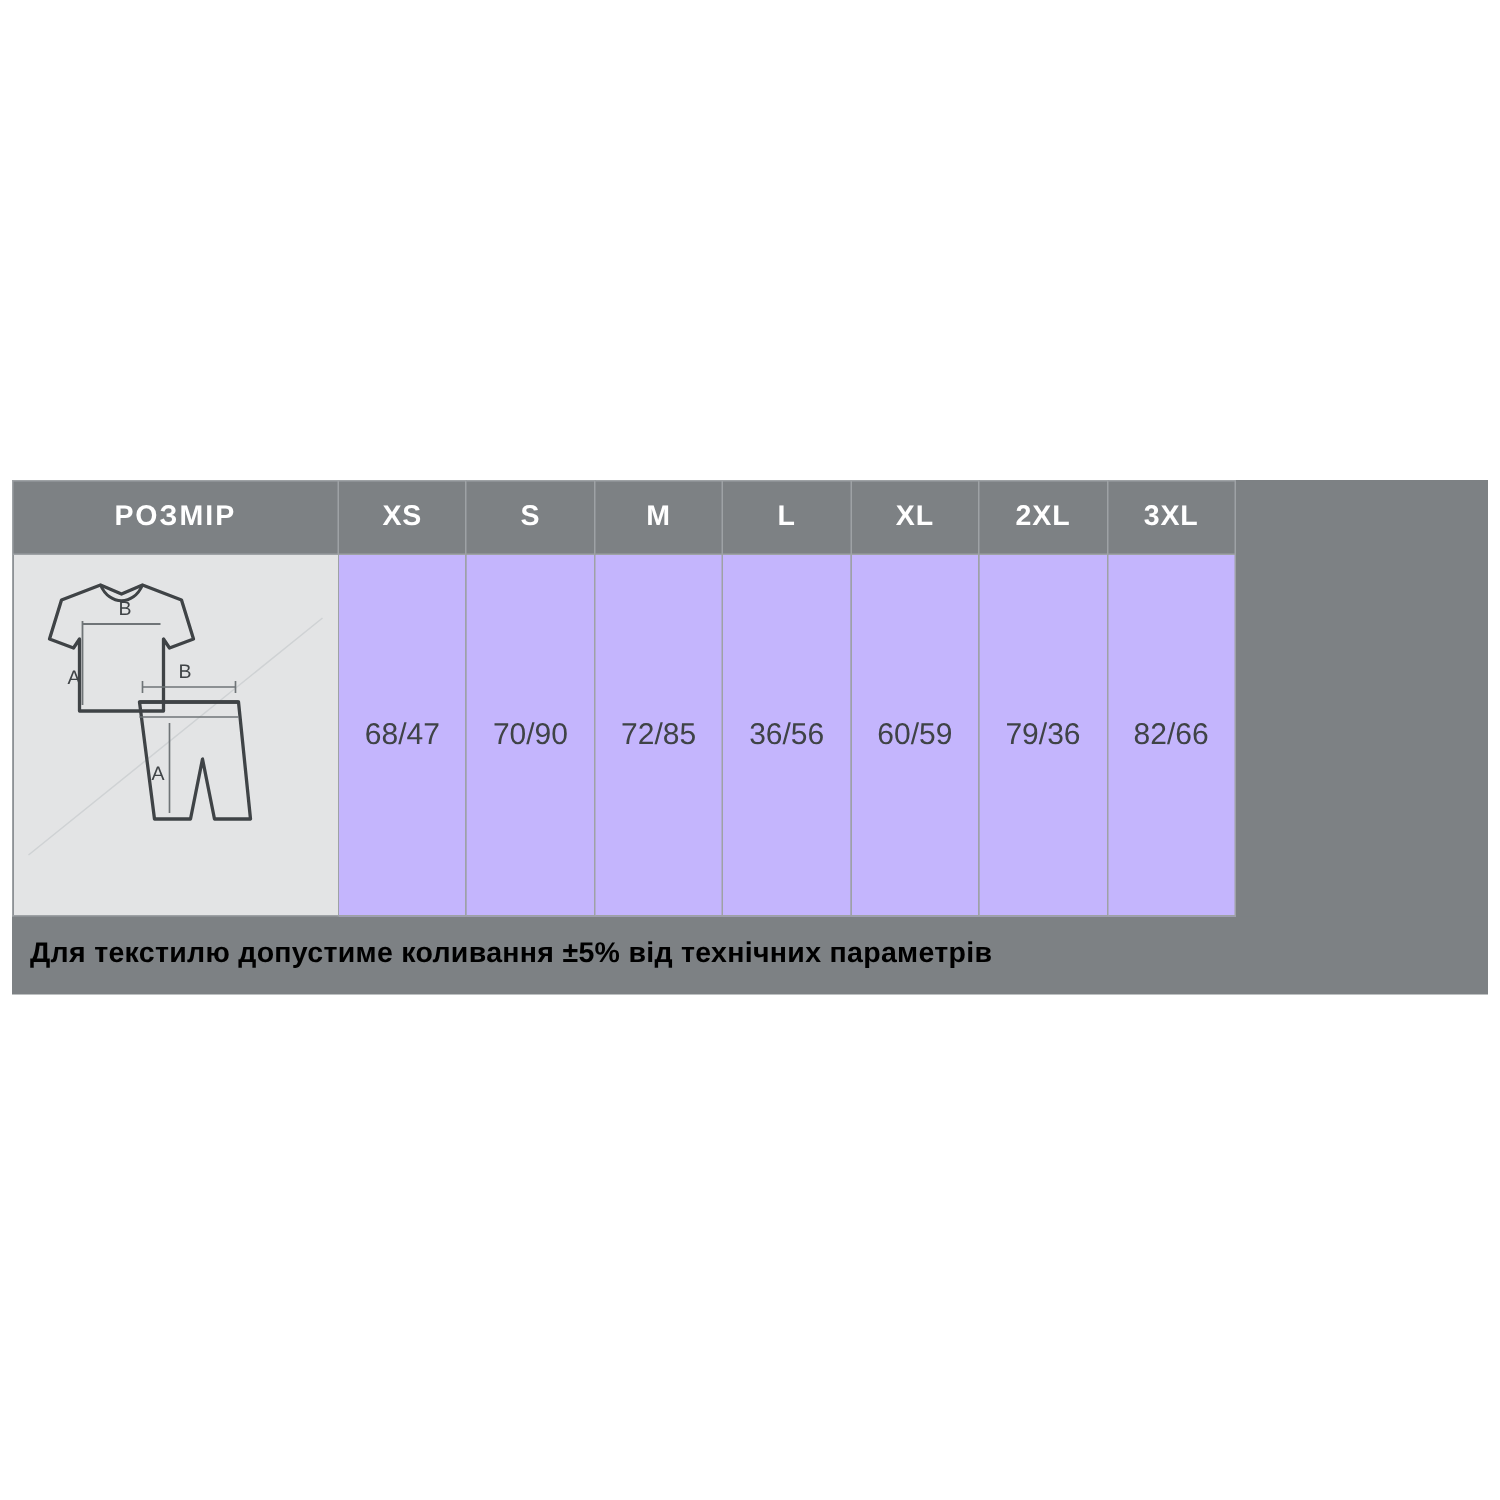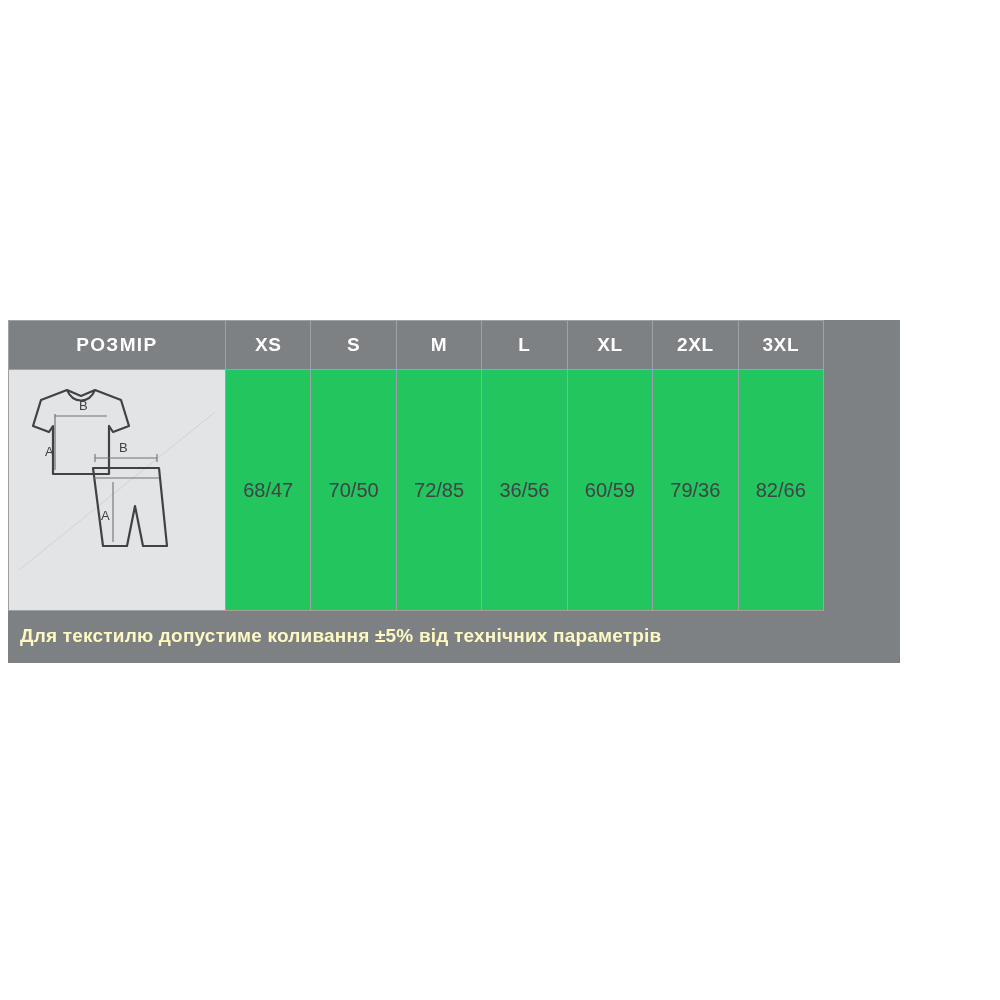--- a/index.html
+++ b/index.html
@@ -16,21 +16,21 @@
   .page {
     position: relative;
     width: 1000px;
     height: 1000px;
     background: #ffffff;
   }
   .size-chart {
     position: absolute;
     left: 8px;
     top: 320px;
-    width: 892px;
+    width: 984px;
     background: #7d8184;
     box-sizing: border-box;
     padding: 0;
   }
   .table-wrap {
     display: flex;
     width: 100%;
   }
   table.sizes {
     border-collapse: collapse;
@@ -51,38 +51,38 @@
     letter-spacing: 0.6px;
     height: 48px;
     text-align: center;
     vertical-align: middle;
   }
   thead th.size-label-head {
     width: 216px;
     letter-spacing: 1.4px;
   }
   tbody td {
-    background: #22c55e;
+    background: #c4b5fd;
     color: #3f4346;
     font-size: 20px;
     text-align: center;
     vertical-align: middle;
     height: 240px;
   }
   tbody td.icon-cell {
     background: #e3e4e5;
     position: relative;
     padding: 0;
   }
   .filler {
     flex: 1 1 auto;
     background: #7d8184;
   }
   .note {
-    color: #fef9c3;
+    color: #000000;
     font-size: 19px;
     font-weight: bold;
     padding: 14px 0 16px 12px;
     letter-spacing: 0.2px;
   }
   .icon-art {
     position: relative;
     width: 216px;
     height: 240px;
   }
@@ -138,21 +138,21 @@
                   <line x1="86" y1="84" x2="86" y2="92" stroke="#6f7477" stroke-width="1.1"></line>
                   <line x1="148" y1="84" x2="148" y2="92" stroke="#6f7477" stroke-width="1.1"></line>
                   <text x="110" y="82" font-family="Liberation Sans, sans-serif" font-size="13" fill="#3f4346">B</text>
 
                   <line x1="104" y1="112" x2="104" y2="172" stroke="#6f7477" stroke-width="1.1"></line>
                   <text x="92" y="150" font-family="Liberation Sans, sans-serif" font-size="13" fill="#3f4346">A</text>
                 </svg>
               </div>
             </td>
             <td>68/47</td>
-            <td>70/50</td>
+            <td>70/90</td>
             <td>72/85</td>
             <td>36/56</td>
             <td>60/59</td>
             <td>79/36</td>
             <td>82/66</td>
           </tr>
         </tbody>
       </table>
       <div class="filler"></div>
     </div>

